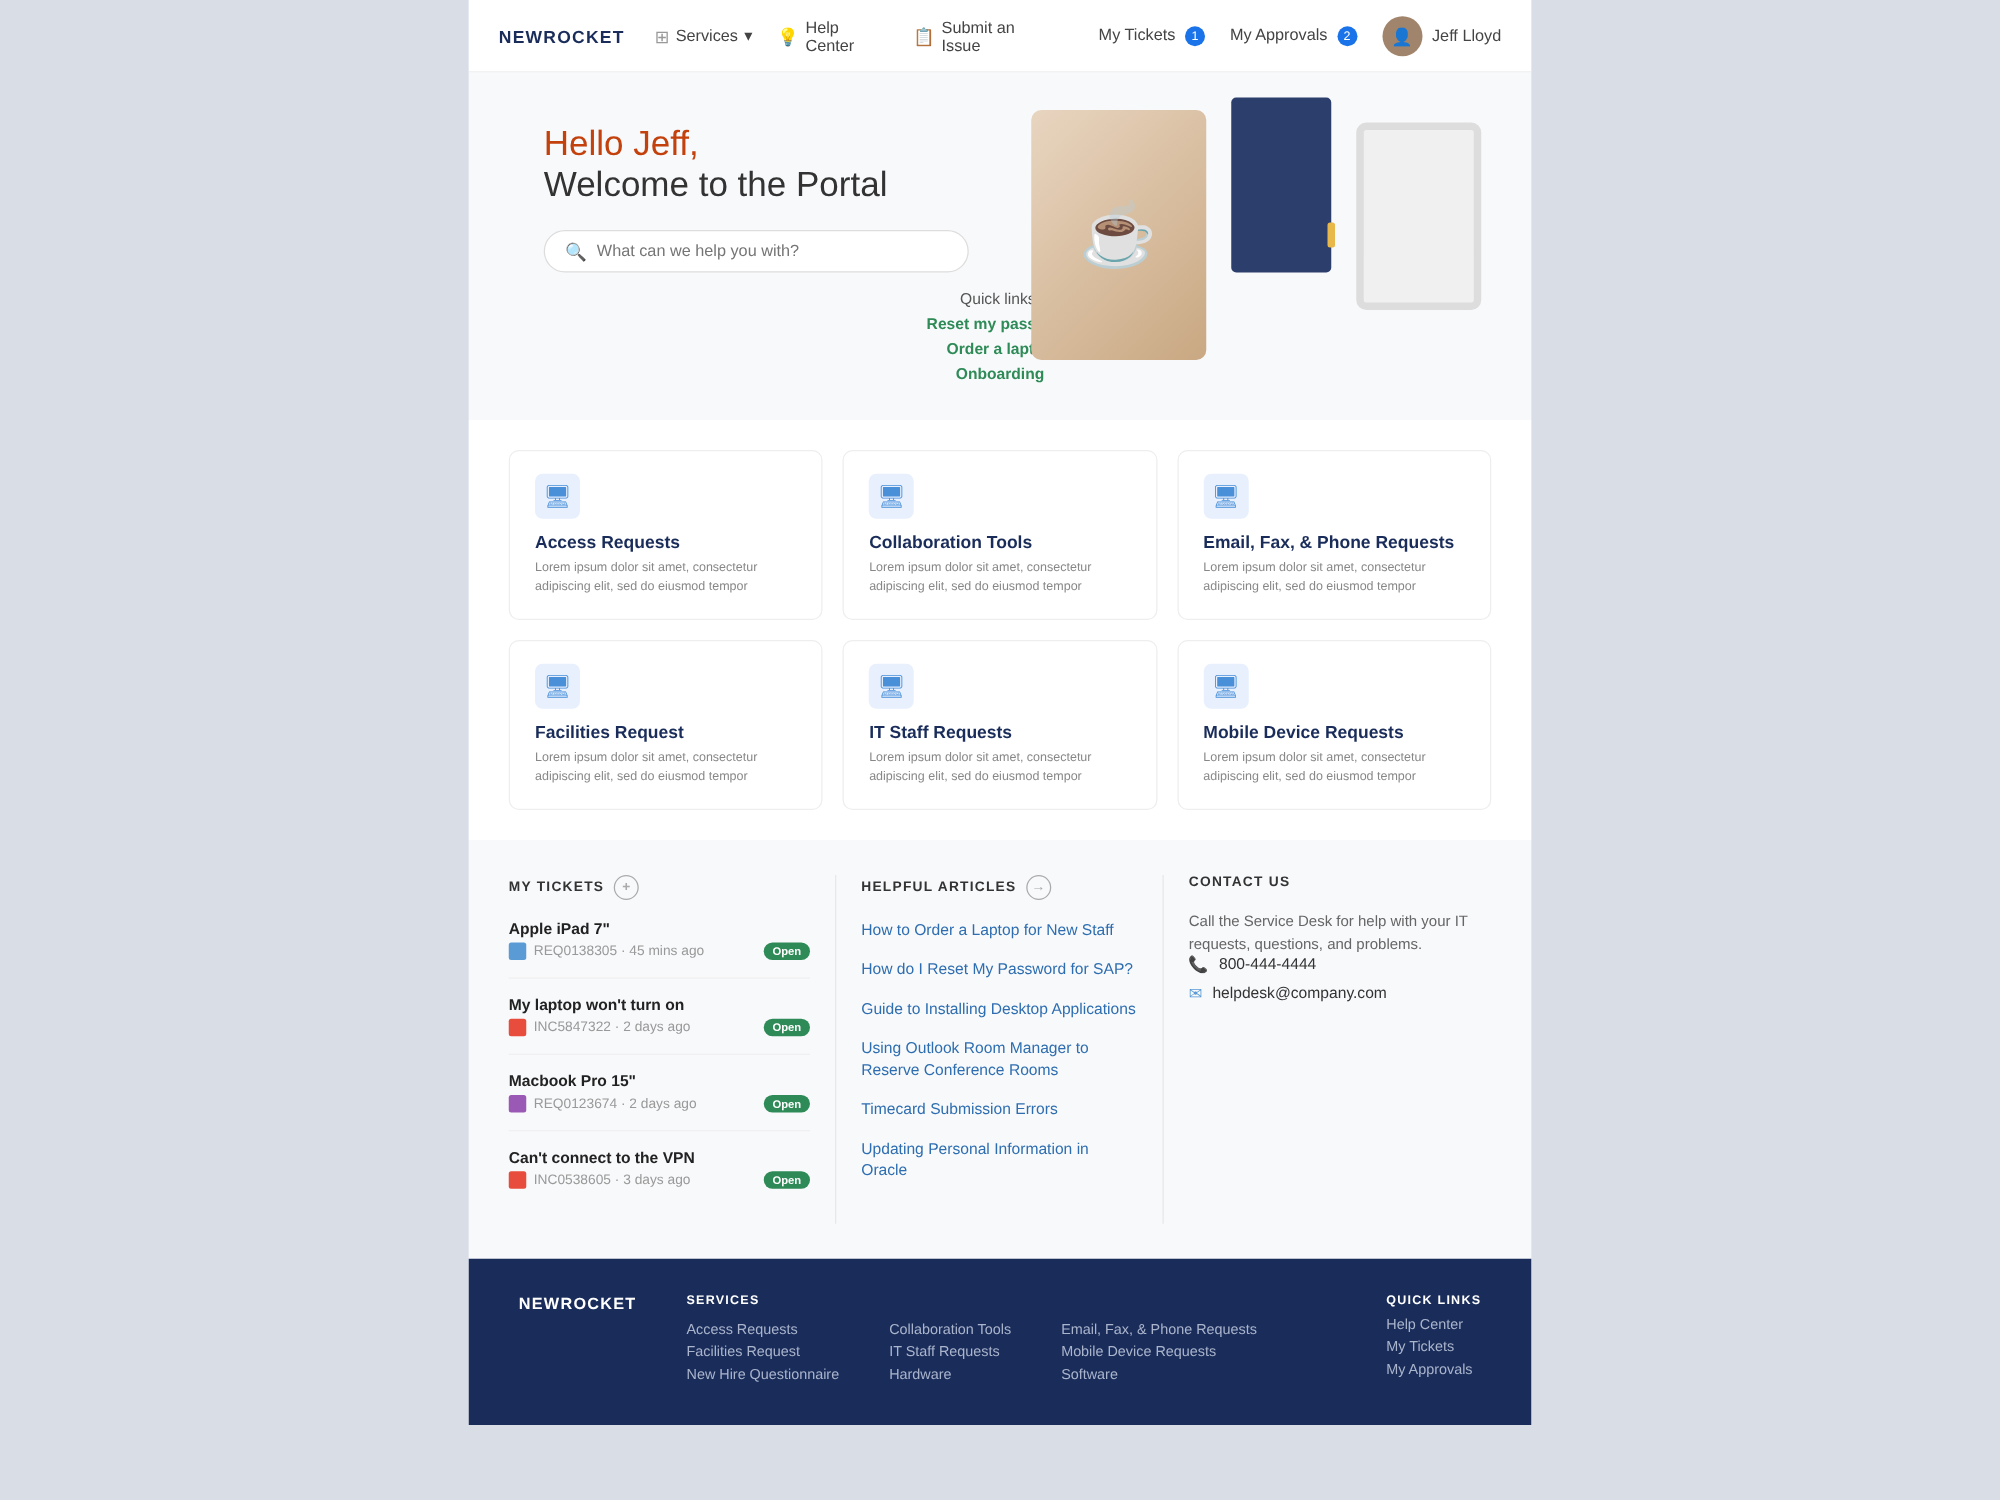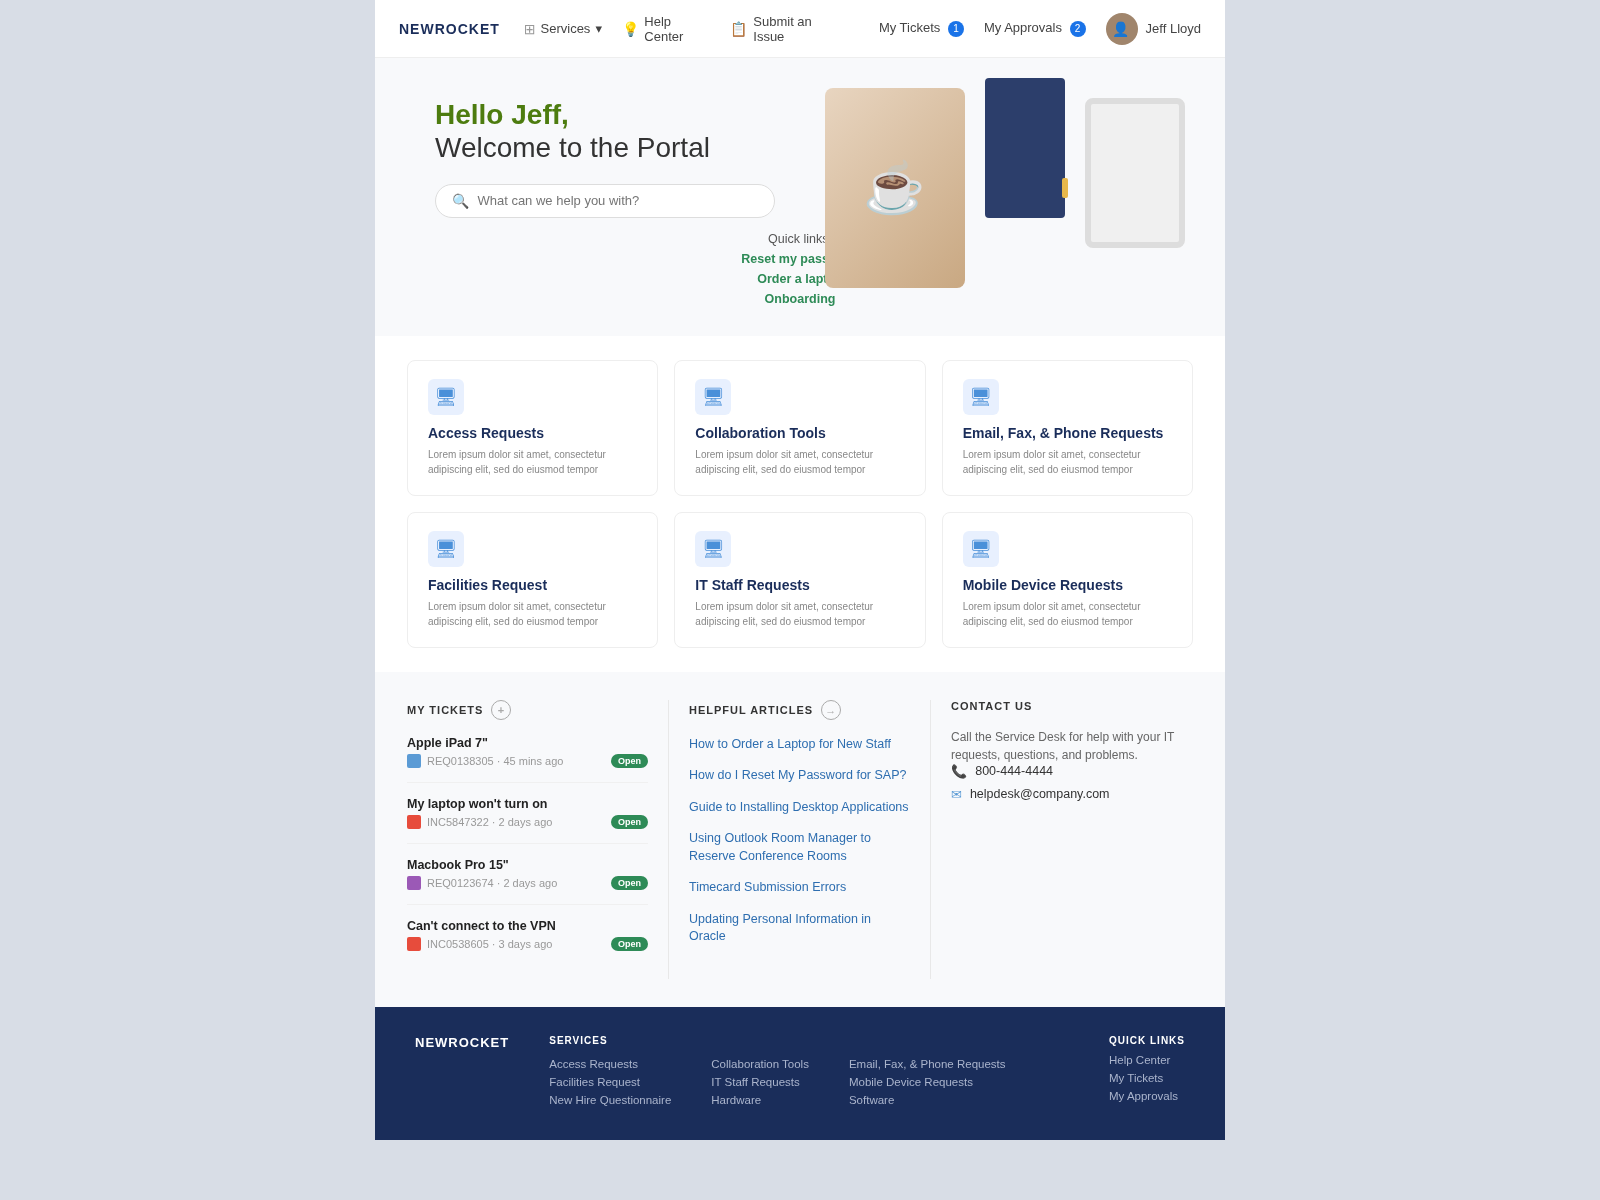--- a/index.html
+++ b/index.html
@@ -83,22 +83,22 @@
     
     .hero {
       background: #f8f9fb;
       padding: 40px 60px 30px 60px;
       position: relative;
       overflow: hidden;
       min-height: 230px;
     }
     .hero-text h1 {
       font-size: 28px;
-      font-weight: 700;
-      color: #4d7c0f;
+      font-weight: 400;
+      color: #c2410c;
       line-height: 1.2;
     }
     .hero-text h2 {
       font-size: 28px;
       font-weight: 400;
       color: #333;
       margin-bottom: 20px;
     }
     .search-bar {
       display: flex;

